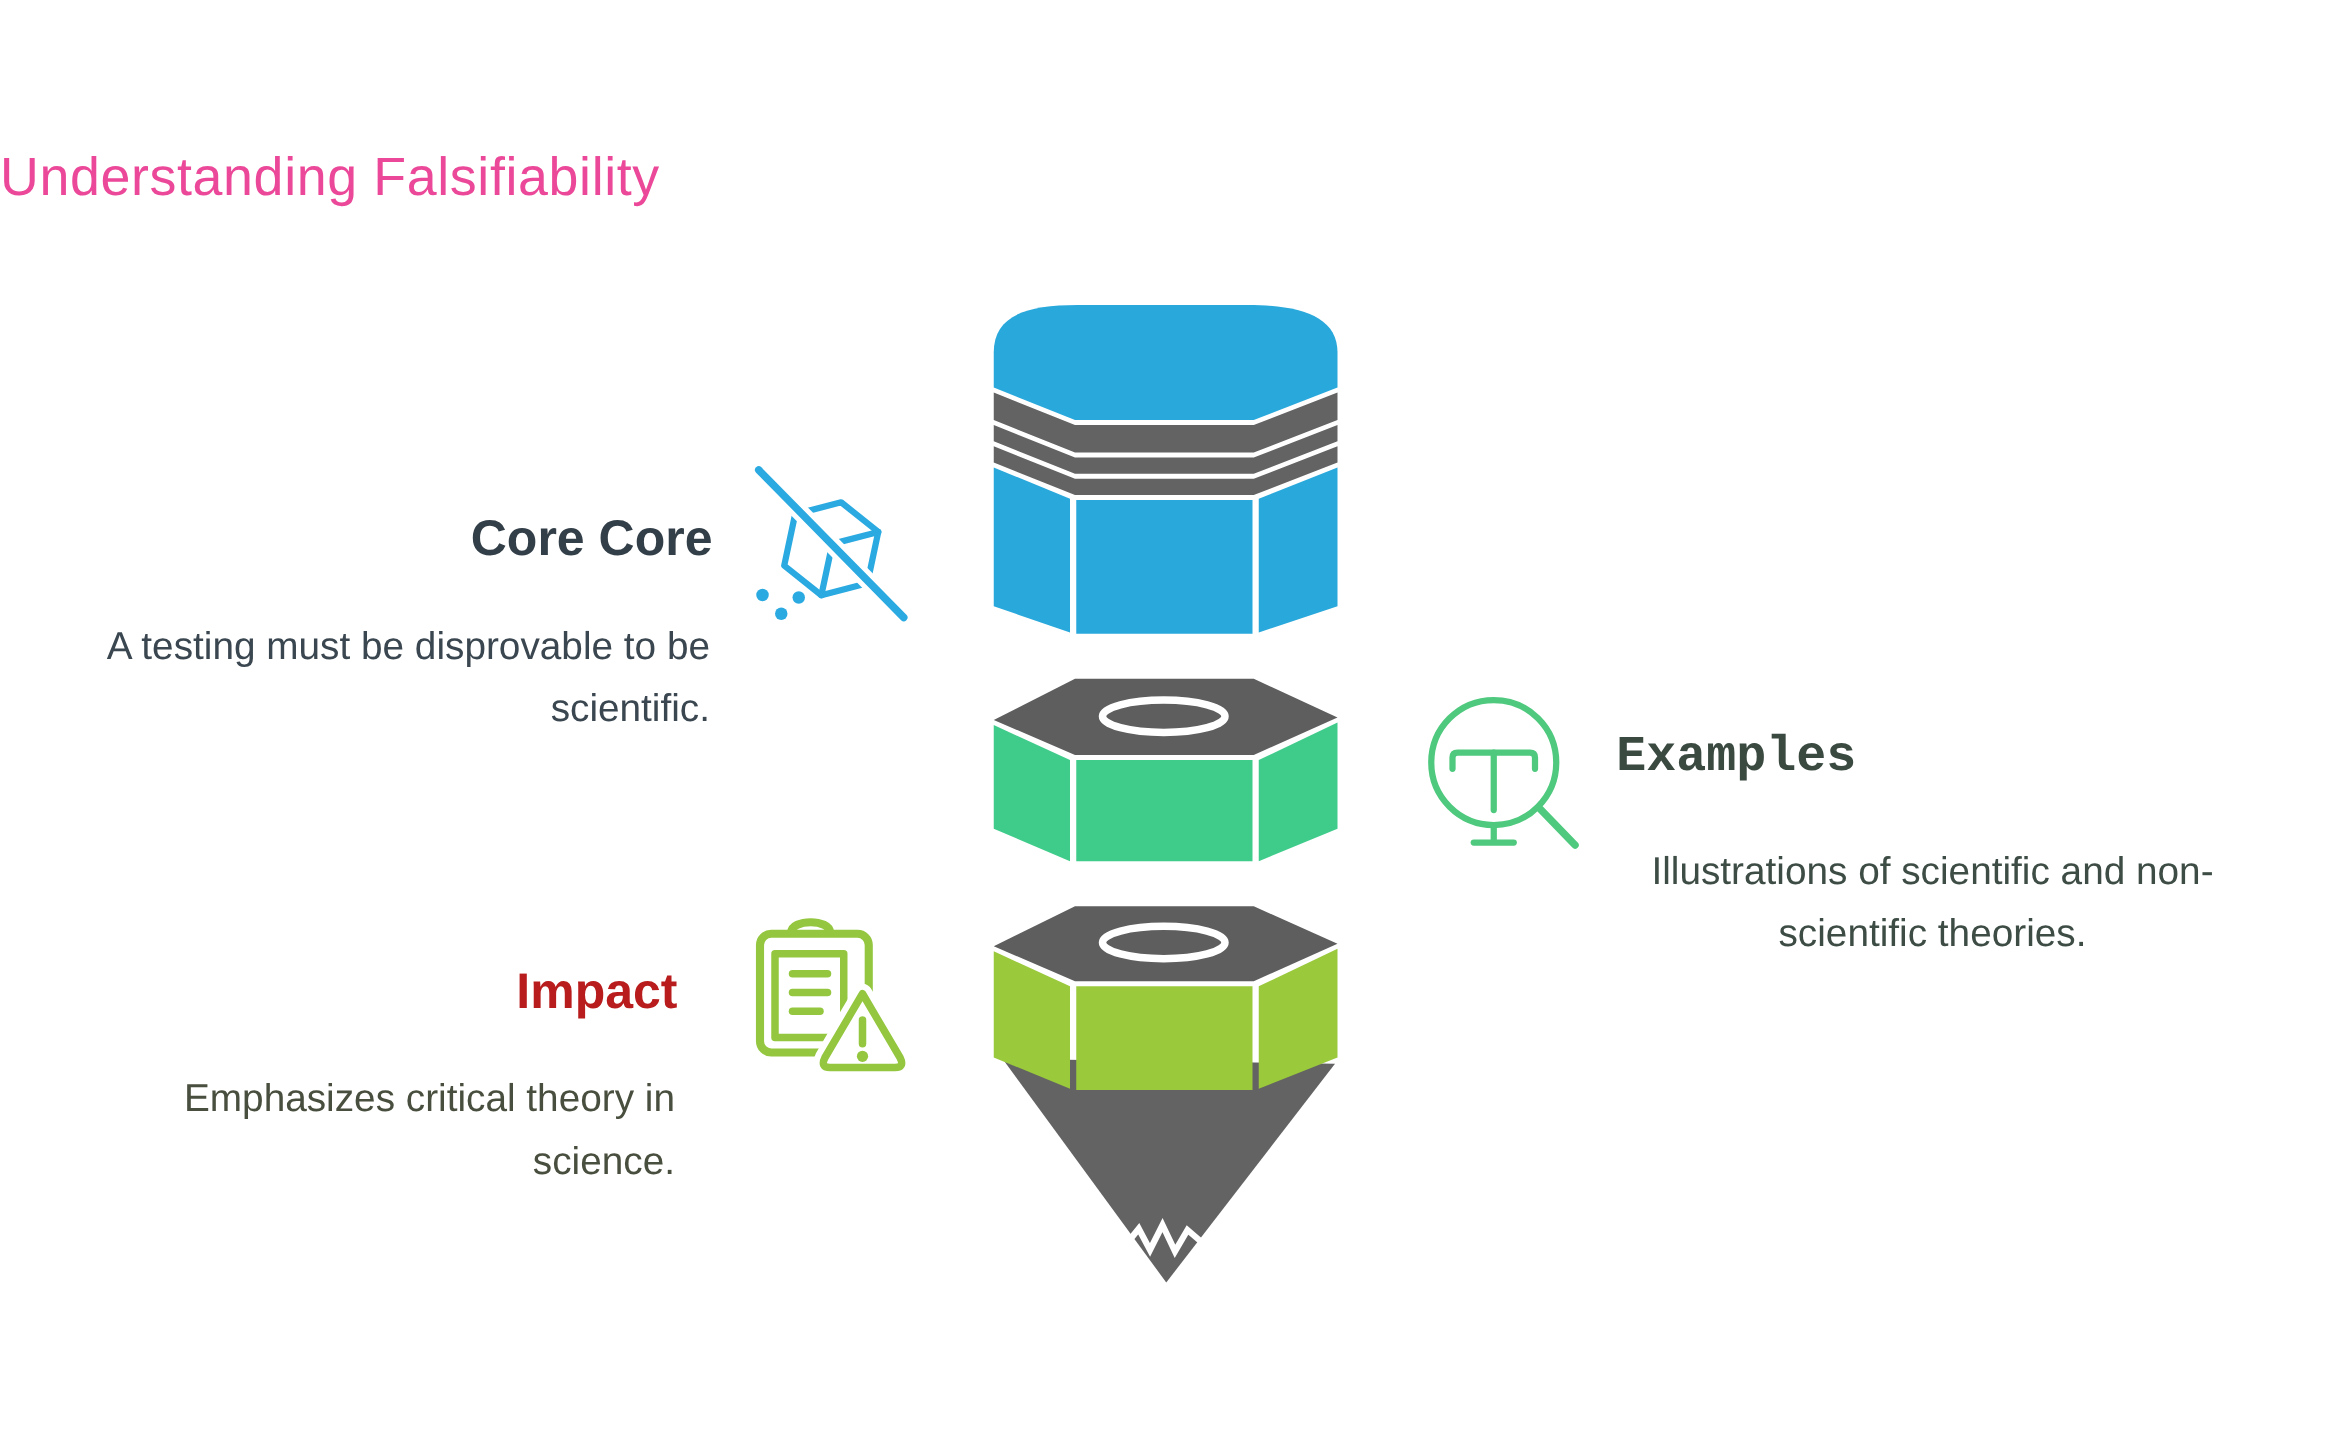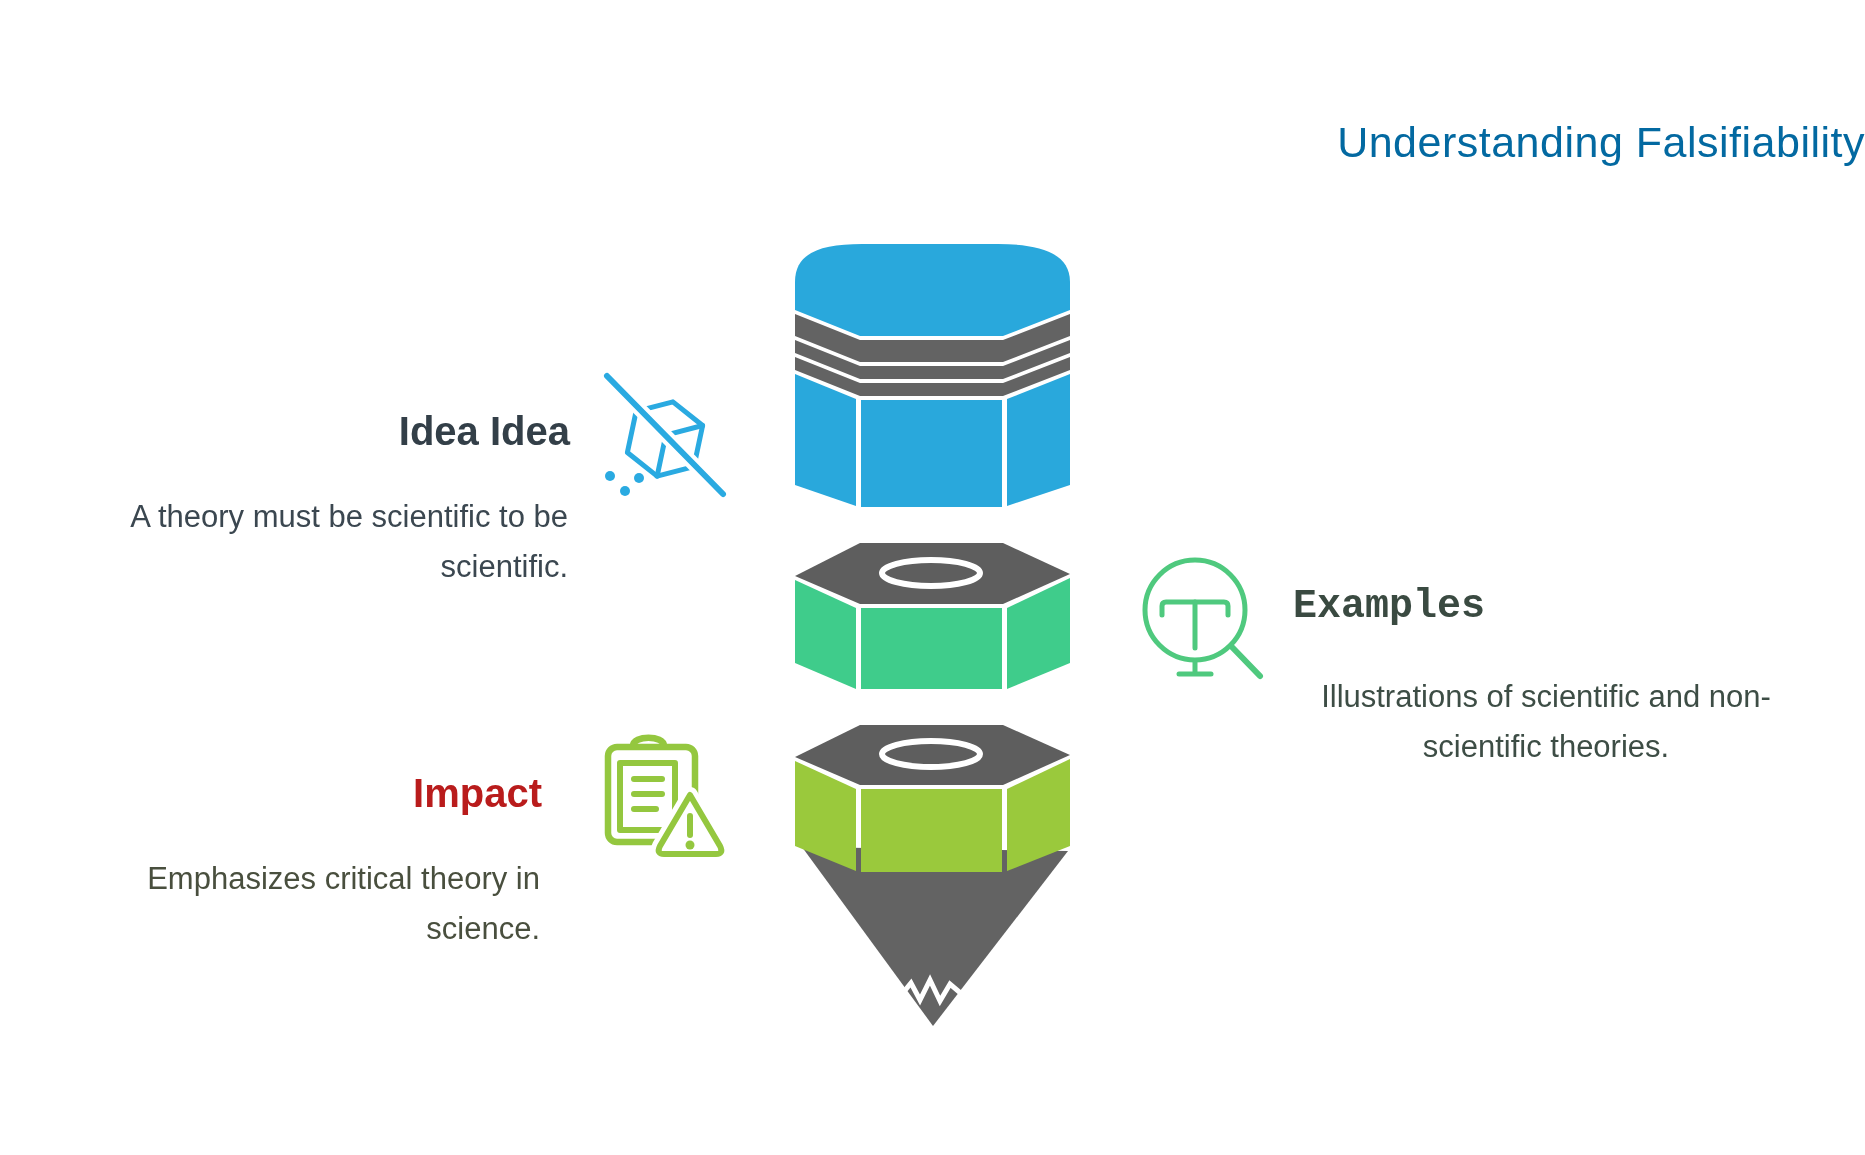--- a/index.html
+++ b/index.html
@@ -3,22 +3,22 @@
 <meta charset="utf-8">
 <style>
   html,body{margin:0;padding:0;}
   body{
     width:1865px;height:1155px;position:relative;overflow:hidden;
     background:#ffffff;
     font-family:"Liberation Sans","DejaVu Sans",sans-serif;
   }
   .abs{position:absolute;}
   .page-title{
-    top:118px;left:0;width:1865px;text-align:right;
-    font-size:43px;font-weight:400;color:#0369a1;letter-spacing:0.5px;
+    top:118px;left:0;width:1865px;text-align:left;
+    font-size:43px;font-weight:400;color:#ec4899;letter-spacing:0.5px;
   }
   .sec-heading{font-size:40px;font-weight:700;white-space:nowrap;}
   .sec-body{font-size:31px;font-weight:400;line-height:50px;}
   
   .core-heading{top:409px;right:1295px;color:#333F48;}
   .core-body{top:492px;right:1297px;width:500px;text-align:right;color:#3B4750;}
   
   .ex-heading{top:584px;left:1293px;color:#3A4A41;font-family:Liberation Mono, monospace;}
   .ex-body{top:672px;left:1296px;width:500px;text-align:center;color:#3D4D45;}
   
@@ -52,22 +52,22 @@
   <polygon points="12,607 278,611 143,786" fill="#636363"></polygon>
   <polyline points="108,759 121,743 130,760 140,740 150,761 160,744 174,756" fill="none" stroke="#ffffff" stroke-width="5"></polyline>
 
   <polygon points="70,485 213,485 280,515 213,545 70,545 5,517" fill="#5E5E5E"></polygon>
   <ellipse cx="141" cy="514" rx="49" ry="13" fill="none" stroke="#ffffff" stroke-width="6"></ellipse>
   <polygon points="5,521 66,549 66,631 5,606" fill="#9AC93C"></polygon>
   <polygon points="71,549 212,549 212,632 71,632" fill="#9AC93C"></polygon>
   <polygon points="217,549 280,519 280,606 217,631" fill="#9AC93C"></polygon>
 </svg>
 
-<div class="abs sec-heading core-heading">Idea Idea</div>
-<div class="abs sec-body core-body">A theory must be scientific to be scientific.</div>
+<div class="abs sec-heading core-heading">Core Core</div>
+<div class="abs sec-body core-body">A testing must be disprovable to be scientific.</div>
 
 <svg class="abs" style="left:595px;top:352px;" width="150" height="150" viewBox="0 0 150 150">
   <g transform="rotate(12 70 87)" fill="none" stroke-width="5" stroke-linejoin="round" stroke-linecap="round" stroke="#2AAAE1">
     <polygon points="70,49 104,66 104,108 70,125 36,108 36,66"></polygon>
     <polyline points="36,66 70,83 104,66"></polyline>
     <line x1="70" y1="83" x2="70" y2="125"></line>
   </g>
   <line x1="12" y1="24" x2="128" y2="142" stroke="#ffffff" stroke-width="14"></line>
   <line x1="12" y1="24" x2="128" y2="142" stroke-width="6" stroke-linecap="round" stroke="#2AAAE1"></line>
   <g fill="#2AAAE1">

